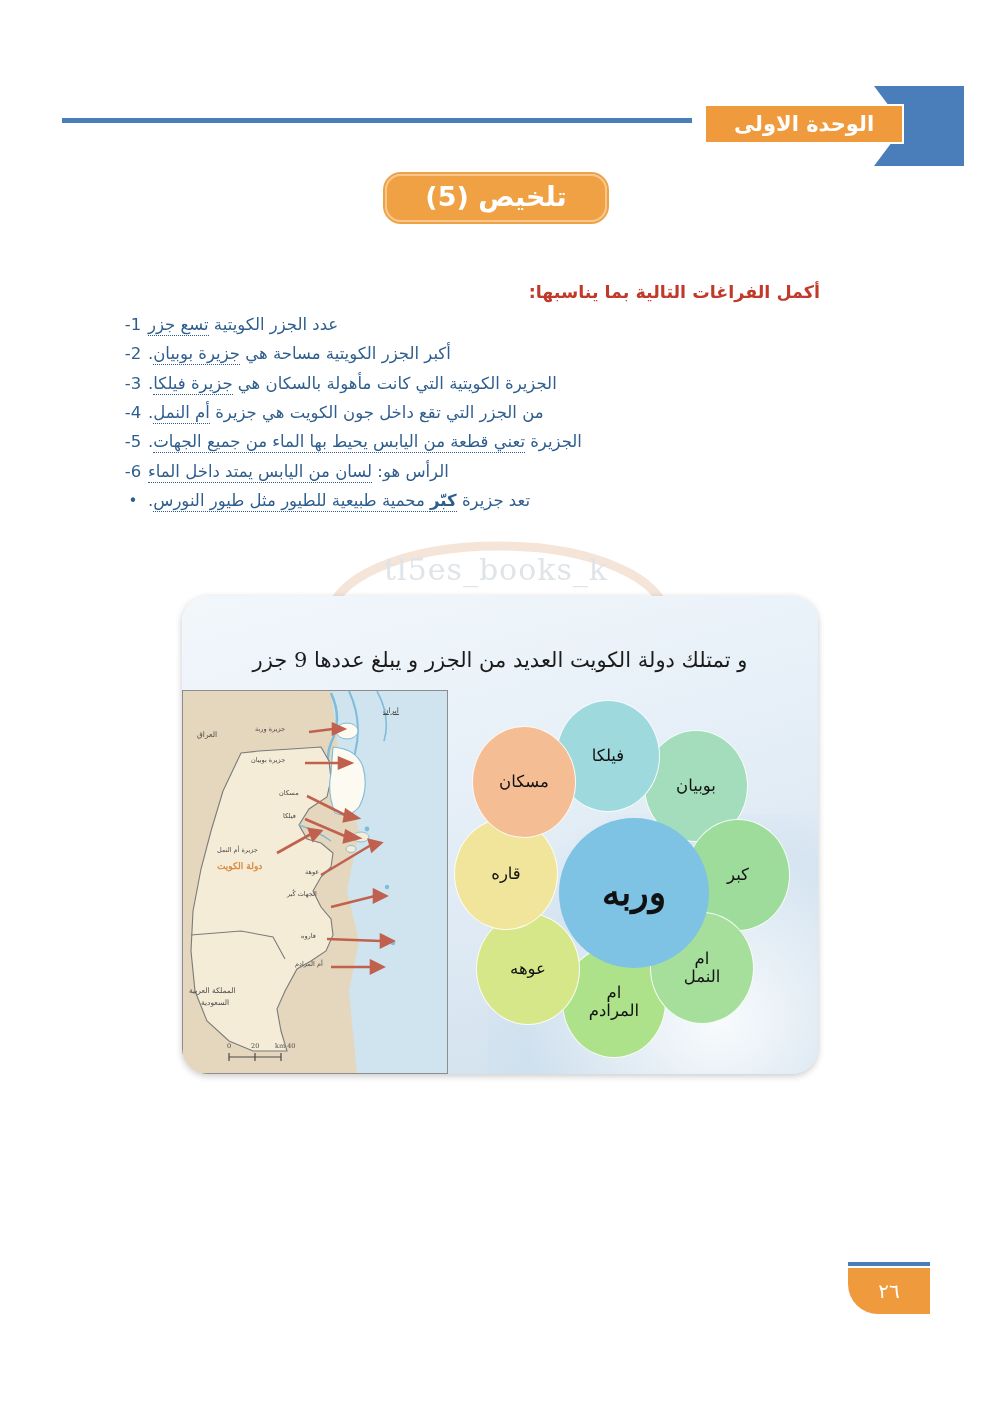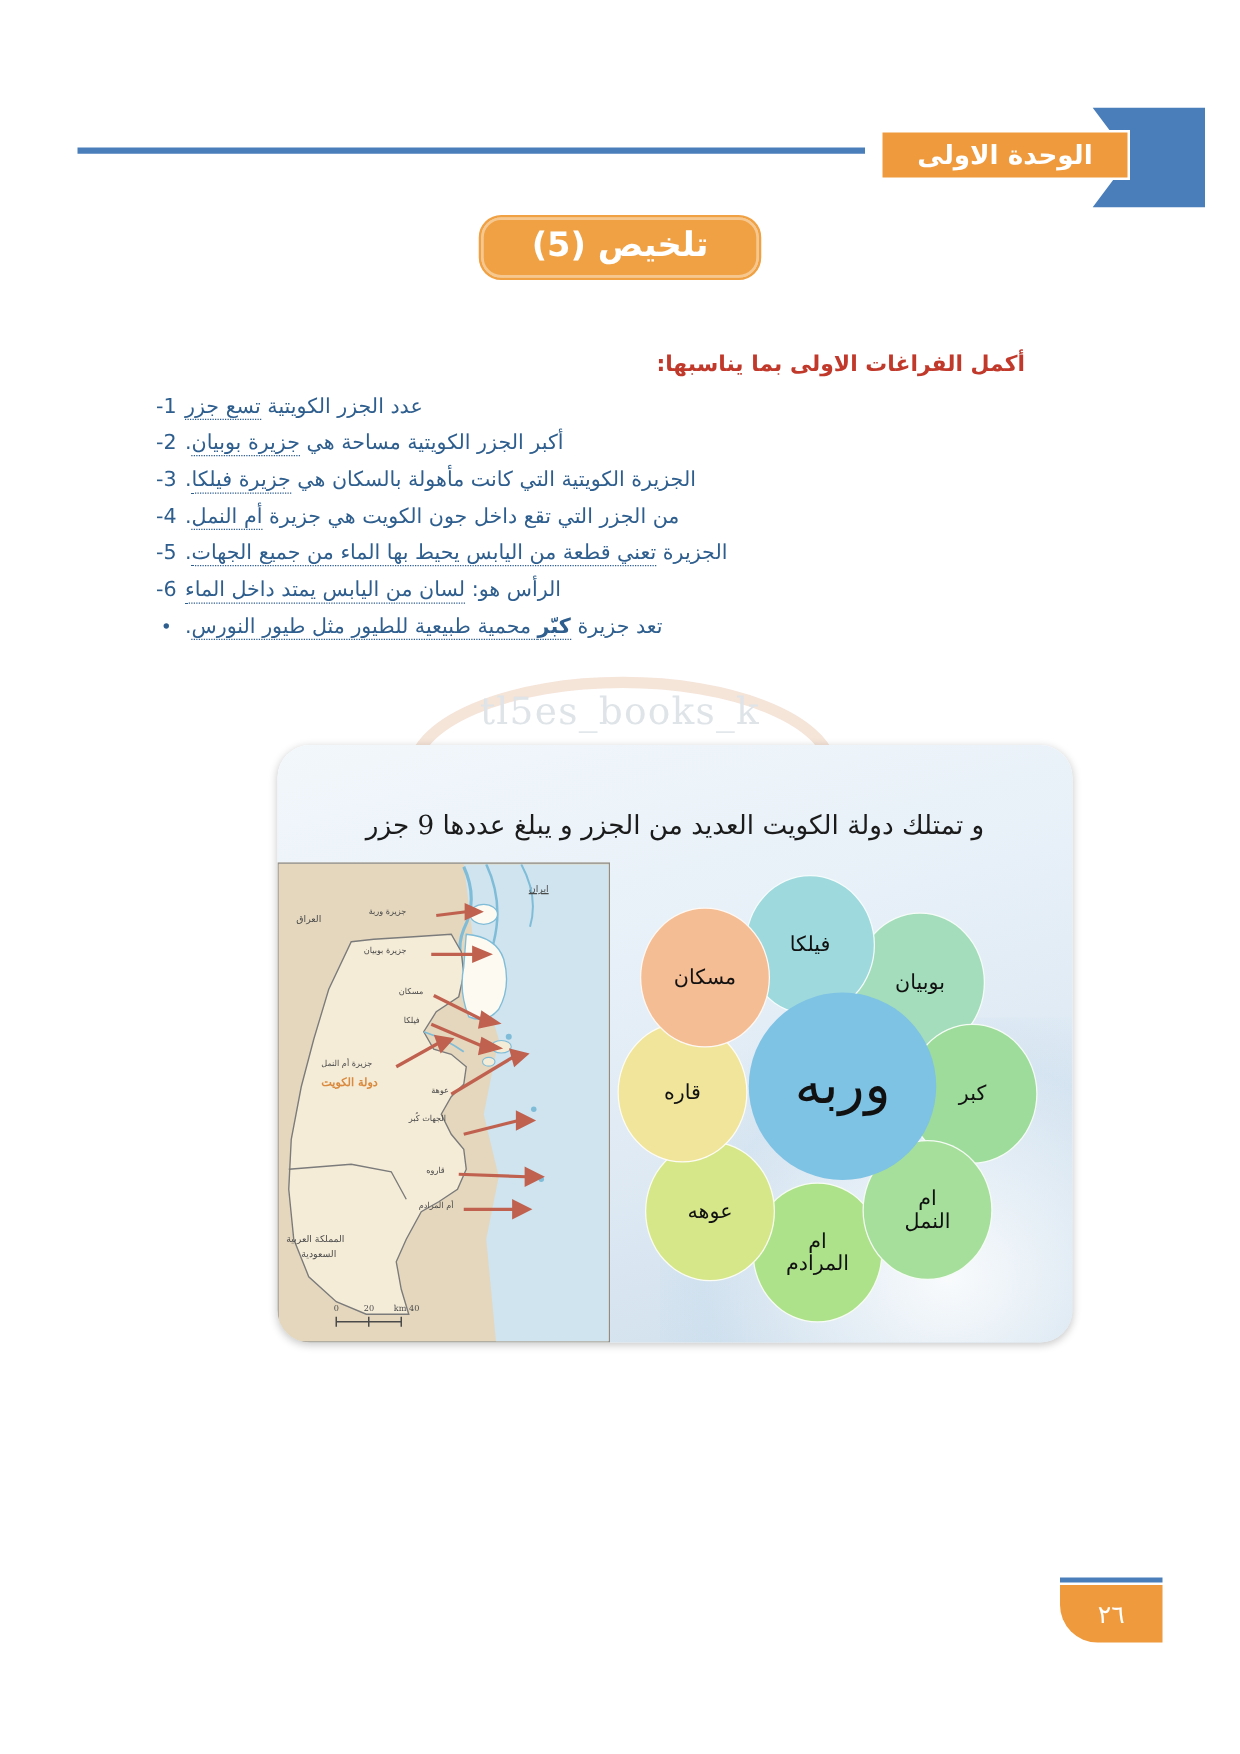--- a/index.html
+++ b/index.html
@@ -161,21 +161,20 @@
   .figure {
     position: absolute;
     top: 596px;
     left: 182px;
     width: 636px;
     height: 478px;
     border-radius: 26px;
     overflow: hidden;
     background: linear-gradient(165deg,#f2f7fb 0%,#e7f0f8 38%,#dfeaf4 62%,#cfdfec 100%);
     box-shadow: 0 2px 7px rgba(0,0,0,.22);
-    margin-left: 40px;
   }
   .figure-glow {
     position: absolute;
     right: 0; bottom: 0;
     width: 330px; height: 260px;
     background: radial-gradient(ellipse at 70% 80%, rgba(255,255,255,.85), rgba(190,215,235,.25) 60%, rgba(160,195,225,0) 80%);
   }
   .figure-caption {
     position: absolute;
     top: 52px;
@@ -232,24 +231,24 @@
     direction: rtl;
     line-height: 1.1;
   }
   .petal {
     width: 104px; height: 112px;
     font-size: 16.5px;
     border: 1.5px solid rgba(255,255,255,.9);
   }
   .core {
     width: 150px; height: 150px;
-    left: 101px; top: 100px;
+    left: 101px; top: 124px;
     background: #7ec2e4;
-    font-size: 43px;
-    font-weight: normal;
+    font-size: 36px;
+    font-weight: bold;
     z-index: 6;
   }
   .p-filaka   { left: 98px;  top: 6px;   background:#9dd9dd; z-index: 5; }
   .p-bubiyan  { left: 186px; top: 36px;  background:#a3ddbb; z-index: 4; }
   .p-kubbar   { left: 228px; top: 125px; background:#9ddc9b; z-index: 4; text-align: center; }
   .p-umalnaml { left: 192px; top: 218px; background:#a5df9b; z-index: 4; }
   .p-ummaradim{ left: 104px; top: 252px; background:#aee28a; z-index: 3; }
   .p-awha     { left: 18px;  top: 219px; background:#d6e78a; z-index: 3; }
   .p-qarah    { left: -4px;  top: 124px; background:#f0e59a; z-index: 3; }
   .p-maskan   { left: 14px;  top: 32px;  background:#f5bd94; z-index: 5; }
@@ -293,21 +292,21 @@
       <polygon points="0,0 90,0 90,80 0,80 30,40" fill="#4a7ebb"></polygon>
     </svg>
     <div class="header-tag">الوحدة الاولى</div>
   </div>
 
   <div class="title-pill-wrap">
     <div class="title-pill">تلخيص (5)</div>
   </div>
 
   <div class="q-block">
-    <p class="q-heading">أكمل الفراغات الاولى بما يناسبها:</p>
+    <p class="q-heading">أكمل الفراغات التالية بما يناسبها:</p>
     <ul class="q-list">
 
       <li class="q-item">
         <span class="q-text"><span>عدد الجزر الكويتية </span><span class="fill">تسع جزر</span><span></span></span>
         <span class="q-marker">-1</span>
       </li>
 
       <li class="q-item">
         <span class="q-text"><span>أكبر الجزر الكويتية مساحة هي </span><span class="fill">جزيرة بوبيان</span><span>.</span></span>
         <span class="q-marker">-2</span>

